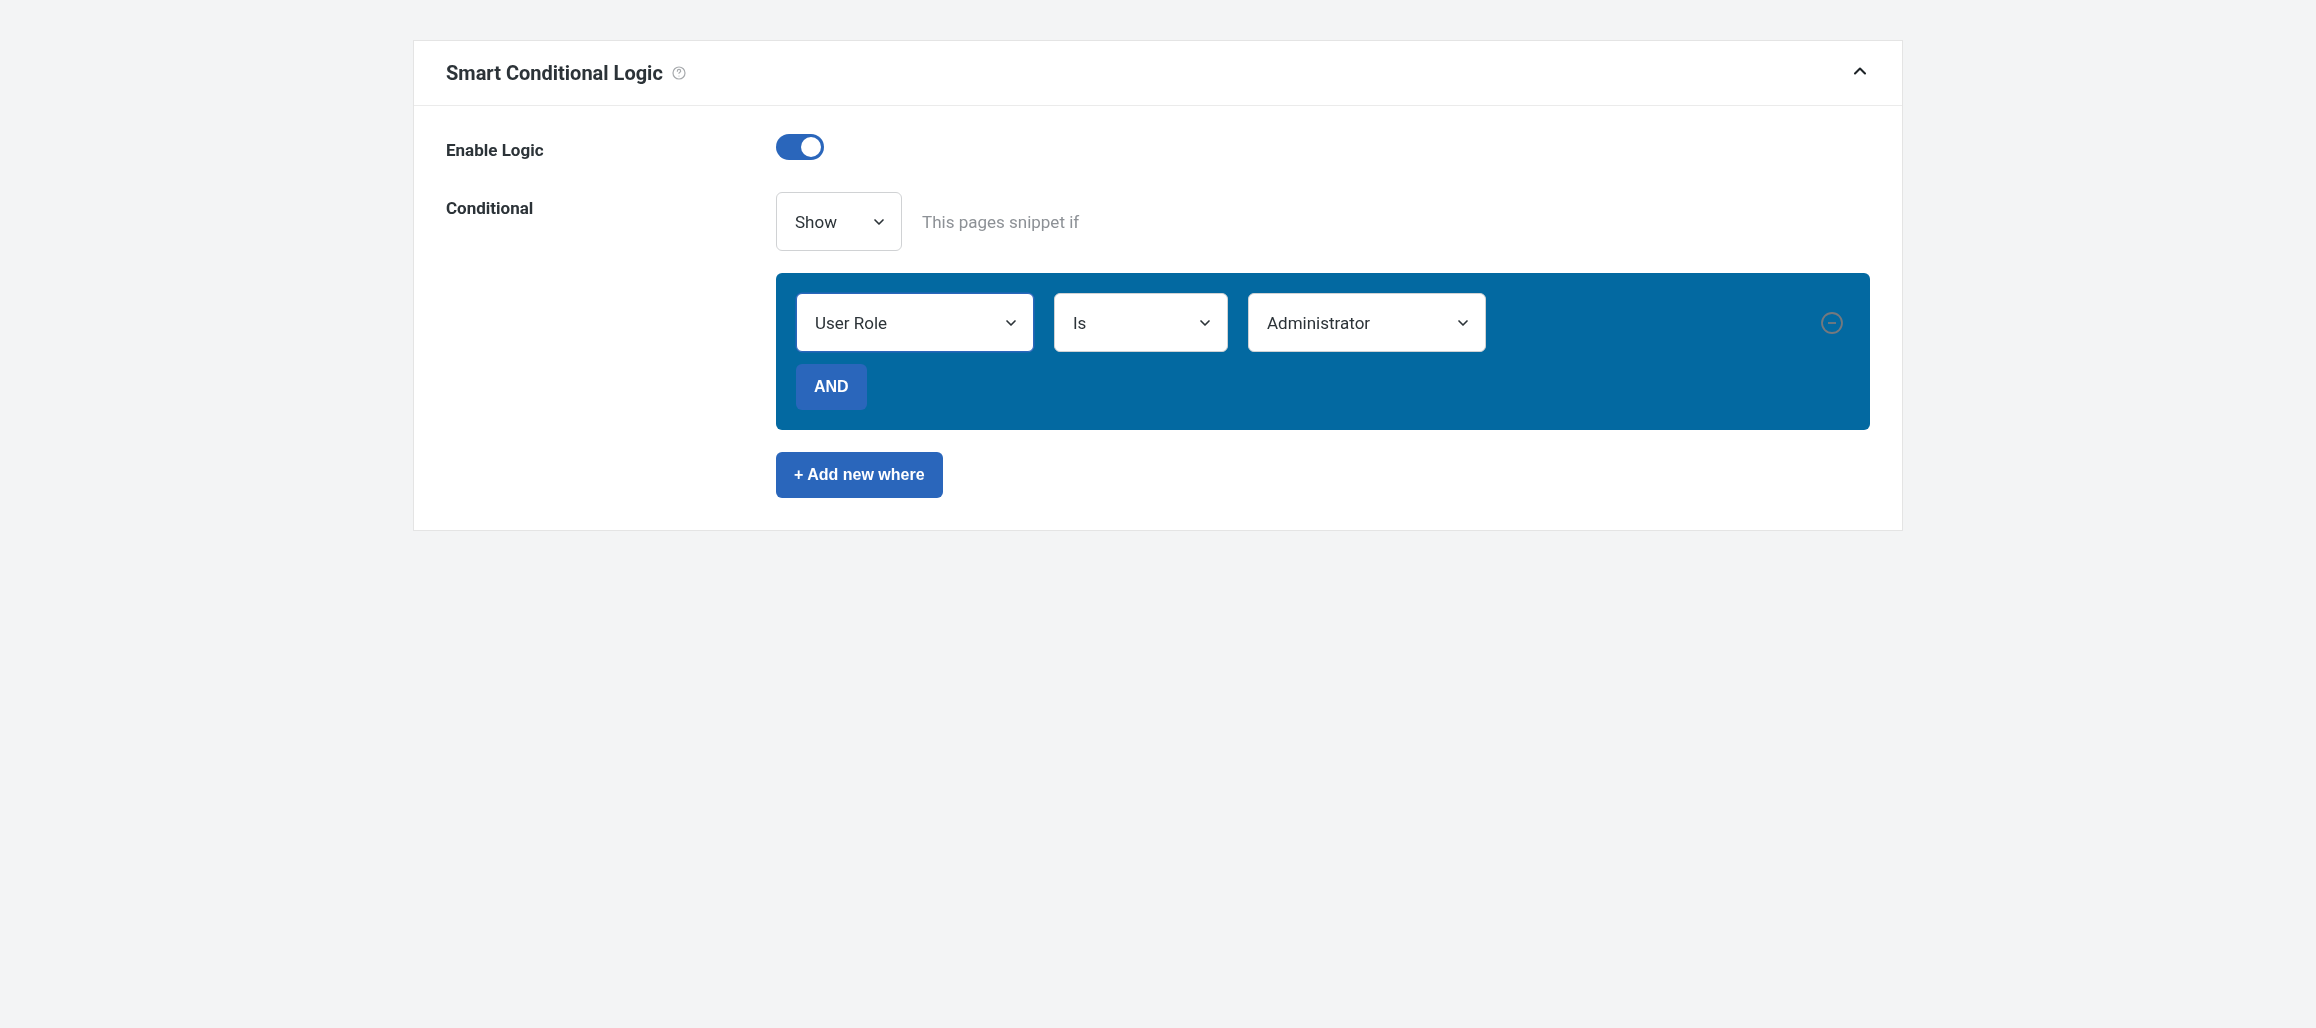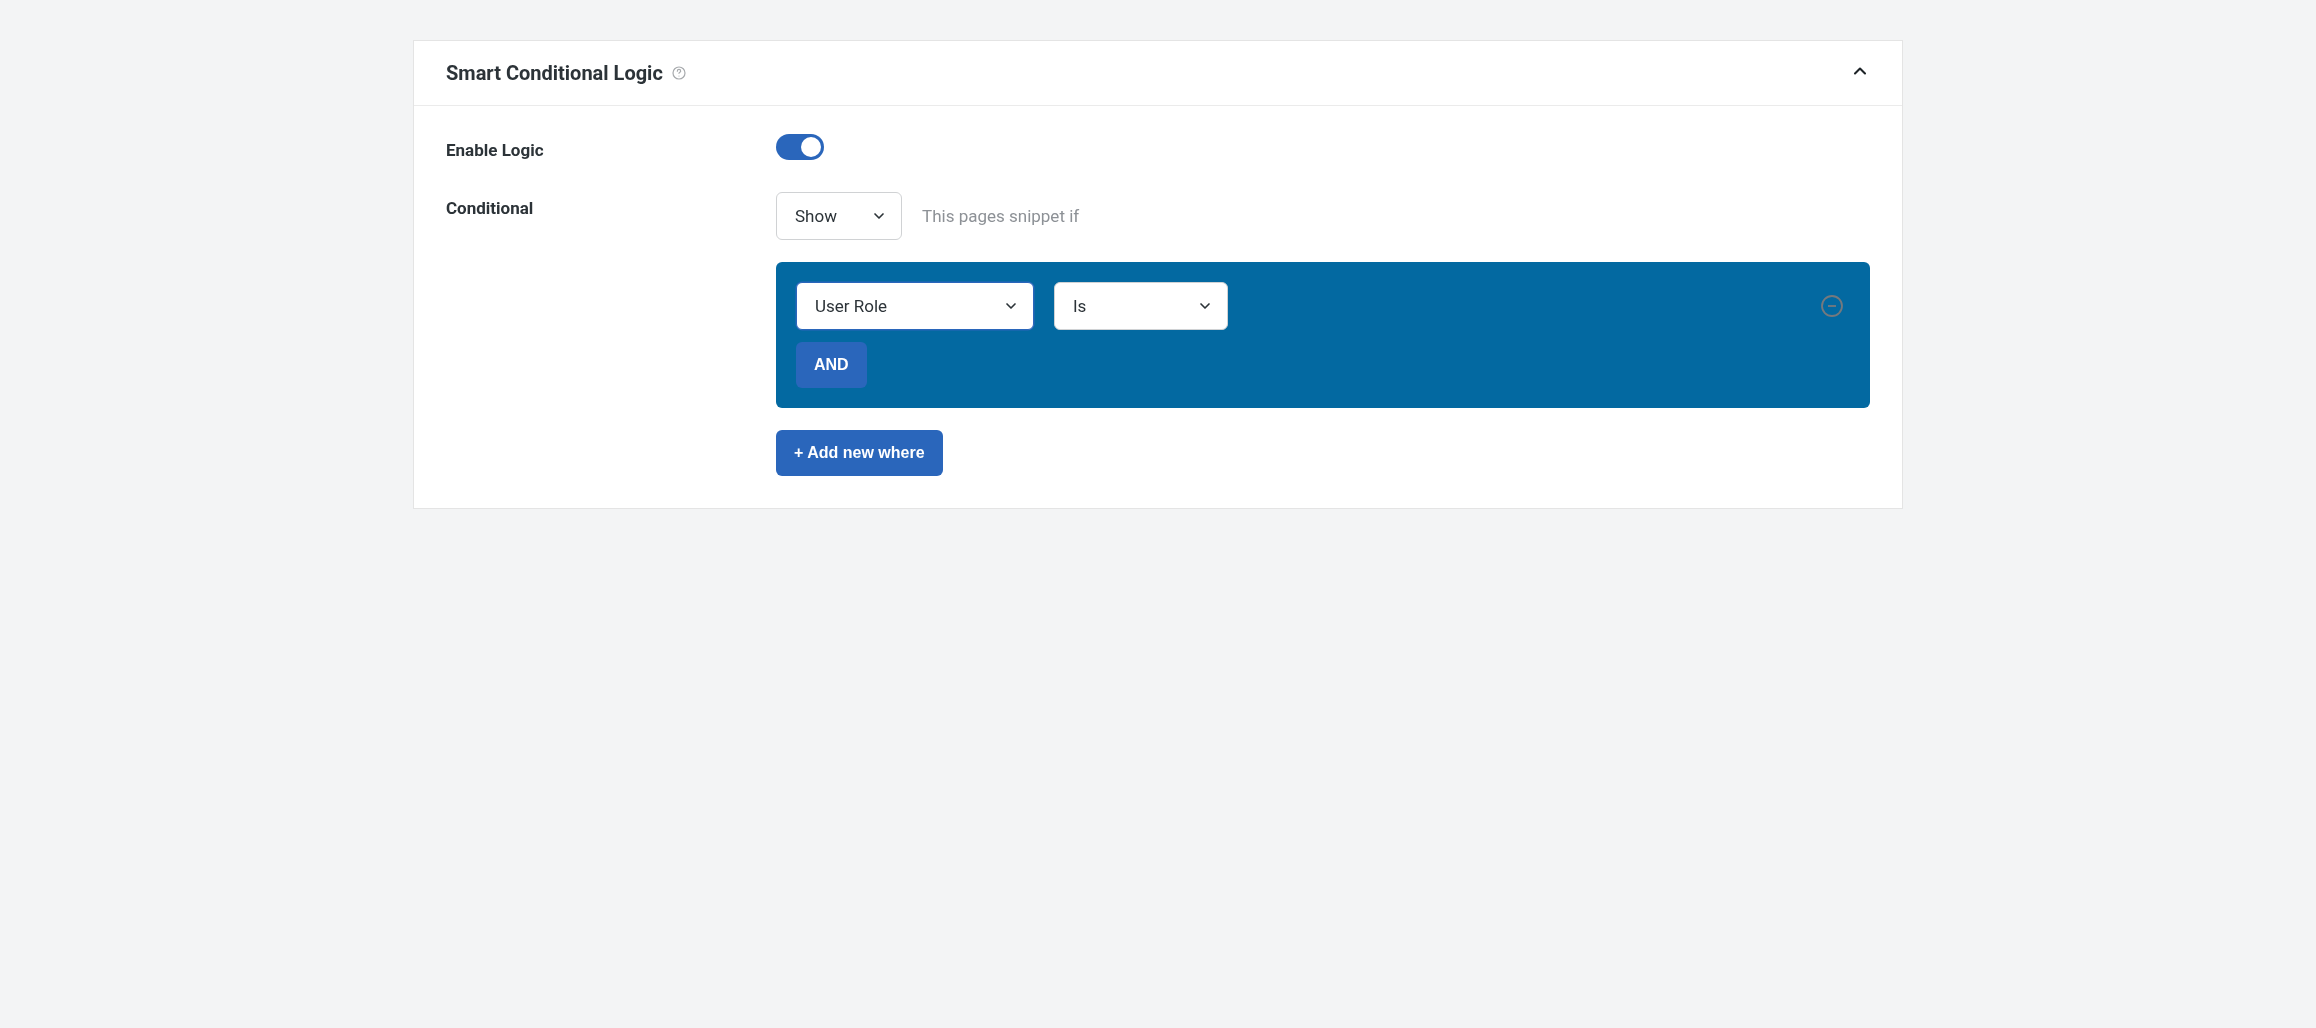--- a/index.html
+++ b/index.html
@@ -132,21 +132,21 @@
     margin-bottom: 22px;
   }
   
   .select-wrap {
     position: relative;
     display: inline-flex;
     align-items: center;
     border: 1px solid #d0d2d4;
     border-radius: 6px;
     background: #fff;
-    height: 48px;
+    height: 59px;
     padding: 0 44px 0 18px;
     cursor: pointer;
   }
   
   .select-wrap.focused {
     border-color: #2a66bb;
     box-shadow: 0 0 0 0.5px #2a66bb;
   }
   
   .select-wrap .select-text {
@@ -296,20 +296,28 @@
 
             <div class="select-wrap select-operator">
               <span class="select-text">Is</span>
               <span class="chevron">
                 <svg viewBox="0 0 24 24" fill="none" stroke="currentColor" stroke-width="2.5" stroke-linecap="round" stroke-linejoin="round">
                     <polyline points="6 9 12 15 18 9"></polyline>
                   </svg>
               </span>
             </div>
 
+            <div class="select-wrap select-value">
+              <span class="select-text">Administrator</span>
+              <span class="chevron">
+                <svg viewBox="0 0 24 24" fill="none" stroke="currentColor" stroke-width="2.5" stroke-linecap="round" stroke-linejoin="round">
+                    <polyline points="6 9 12 15 18 9"></polyline>
+                  </svg>
+              </span>
+            </div>
 
             <span class="remove-btn">
               <svg viewBox="0 0 24 24" fill="none" stroke="currentColor" stroke-width="1.8">
                 <circle cx="12" cy="12" r="10"></circle>
                 <line x1="8" y1="12" x2="16" y2="12"></line>
               </svg>
             </span>
           </div>
 
           <button class="btn">AND</button>

